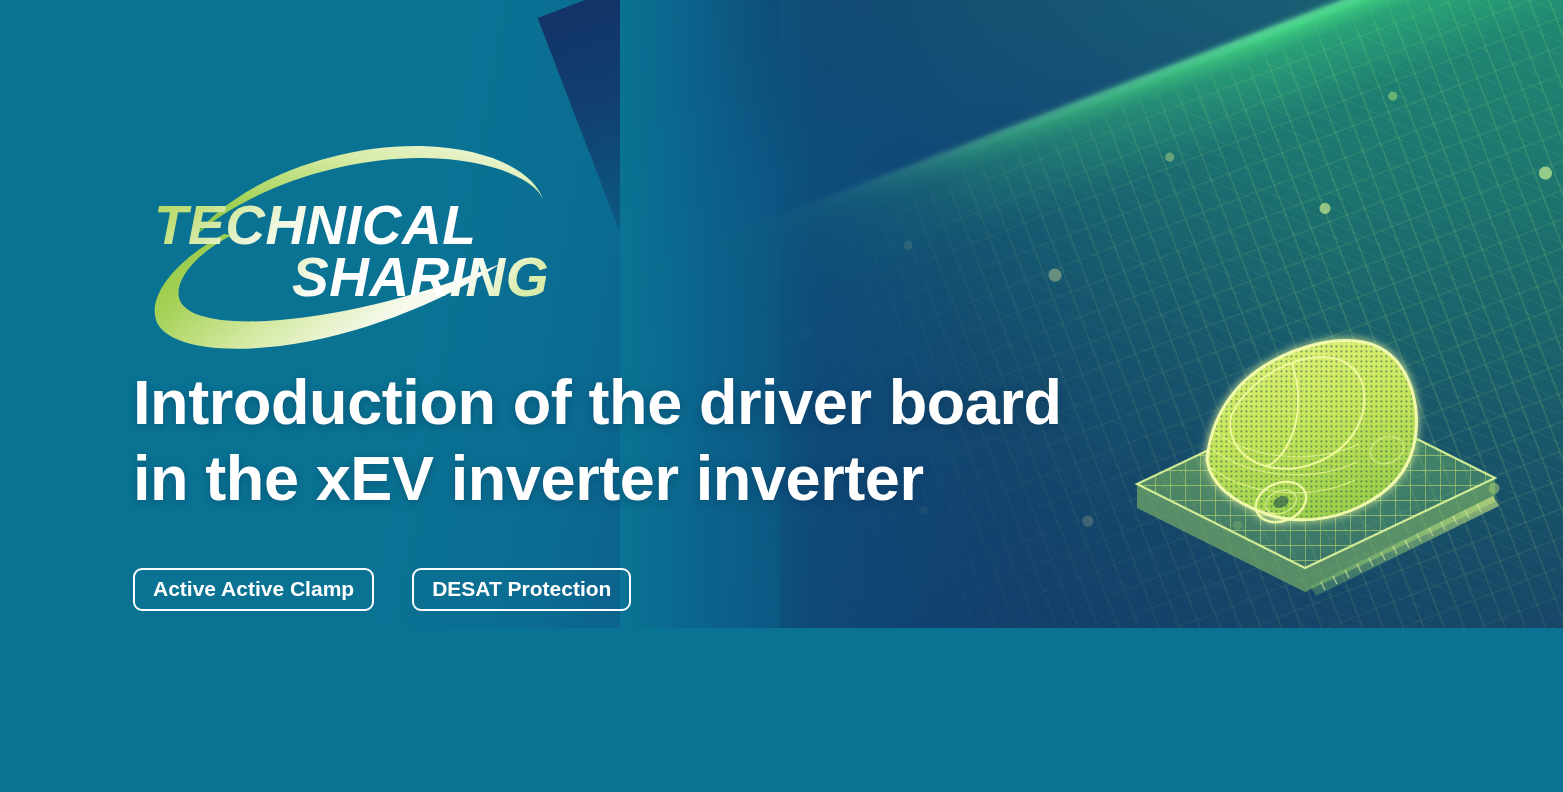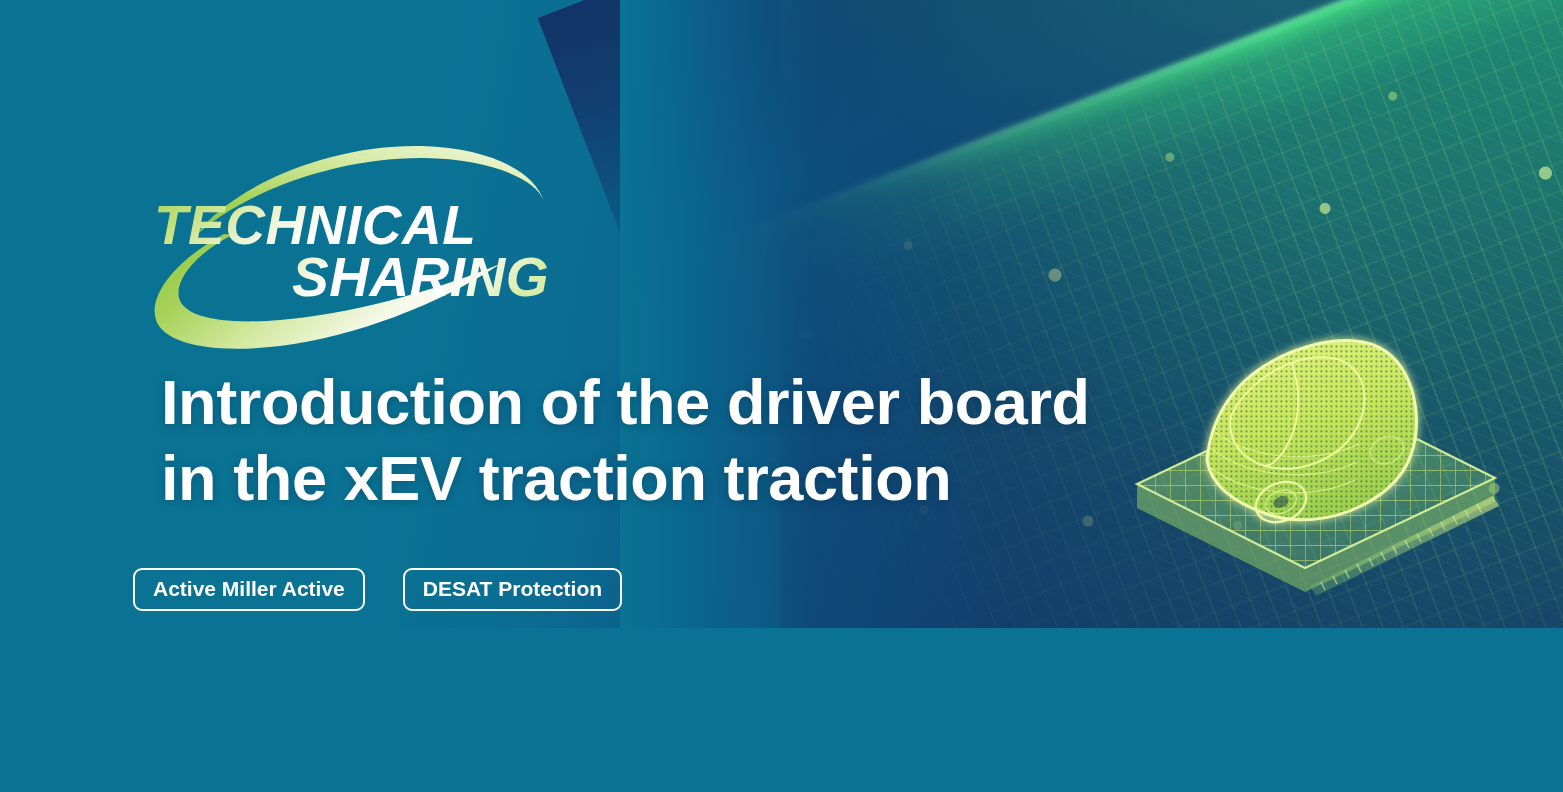--- a/index.html
+++ b/index.html
@@ -179,21 +179,21 @@
     position:absolute;
     left:133px; top:364px;
     width:1040px;
     color:#ffffff;
     font-size:63px;
     font-weight:bold;
     line-height:76px;
     letter-spacing:-0.4px;
     text-shadow:0 2px 10px rgba(4,40,70,.35);
   }
-  .title .line{ display:block; white-space:nowrap;margin-left:28px; }
+  .title .line{ display:block; white-space:nowrap; }
 
   
   .tags{
     position:absolute;
     left:133px; top:568px;
     display:flex;
     gap:38px;
     align-items:center;
   }
   .tag{
@@ -389,21 +389,21 @@
                C 35 140, 54 115, 92 95 Z" fill="url(#swooshBot)"></path>
 
       <text x="14" y="104" fill="url(#txtGrad)" font-family="Liberation Sans, sans-serif" font-size="55" font-weight="bold" font-style="italic" letter-spacing="0.5">TECHNICAL</text>
 
       <text x="152" y="156" fill="url(#txtGrad2)" font-family="Liberation Sans, sans-serif" font-size="55" font-weight="bold" font-style="italic" letter-spacing="0.5">SHARING</text>
     </svg>
   </div>
 
   <h1 class="title">
     <span class="line">Introduction of the driver board</span>
-    <span class="line">in the xEV traction traction</span>
+    <span class="line">in the xEV inverter inverter</span>
   </h1>
 
   <div class="tags">
-    <span class="tag">Active Miller Active</span>
+    <span class="tag">Active Active Clamp</span>
     <span class="tag">DESAT Protection</span>
   </div>
 
 </div>
 
 </body></html>

